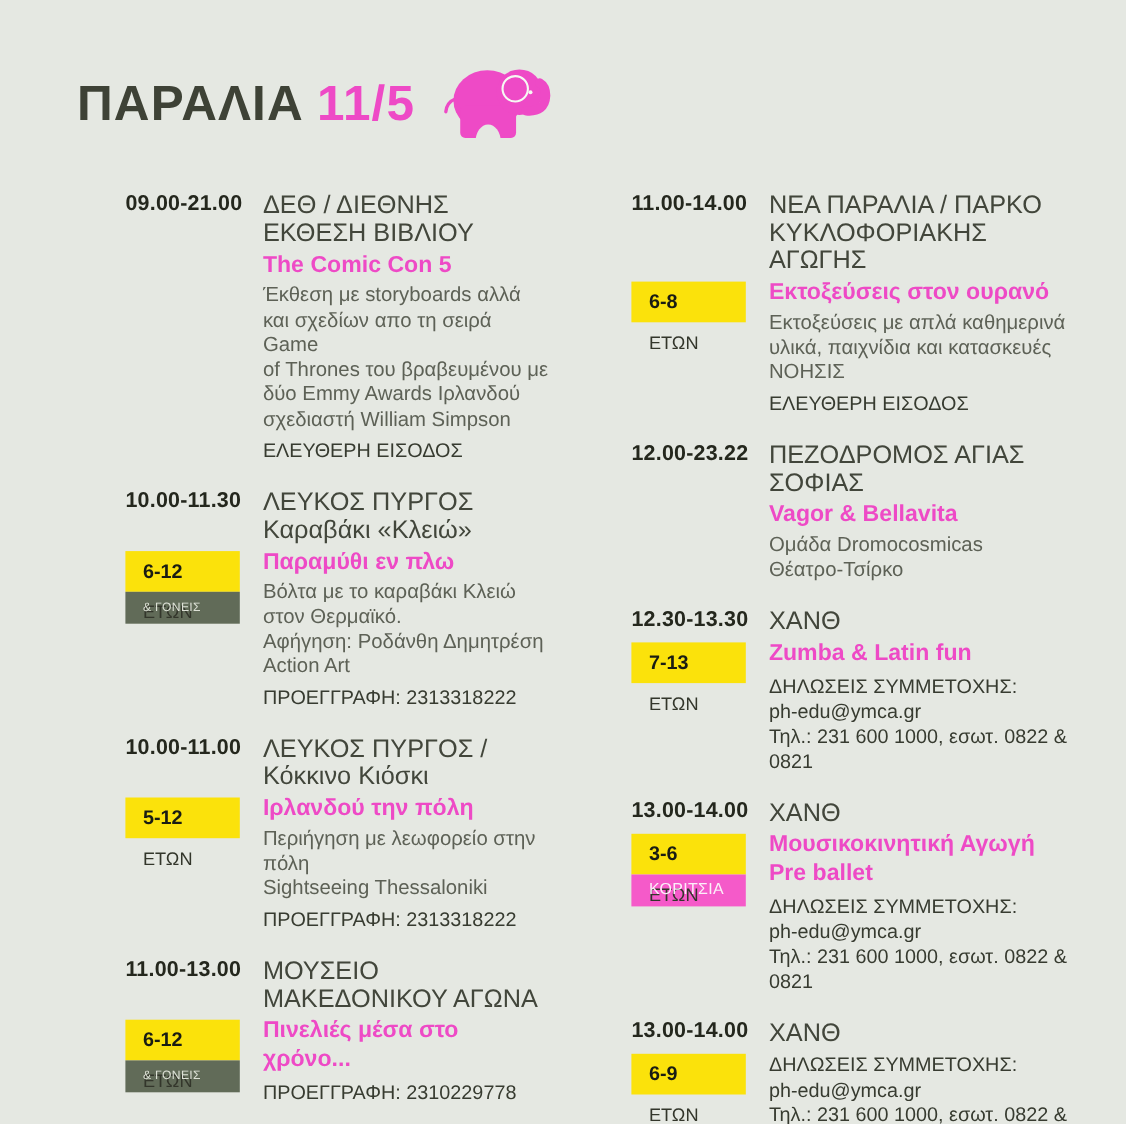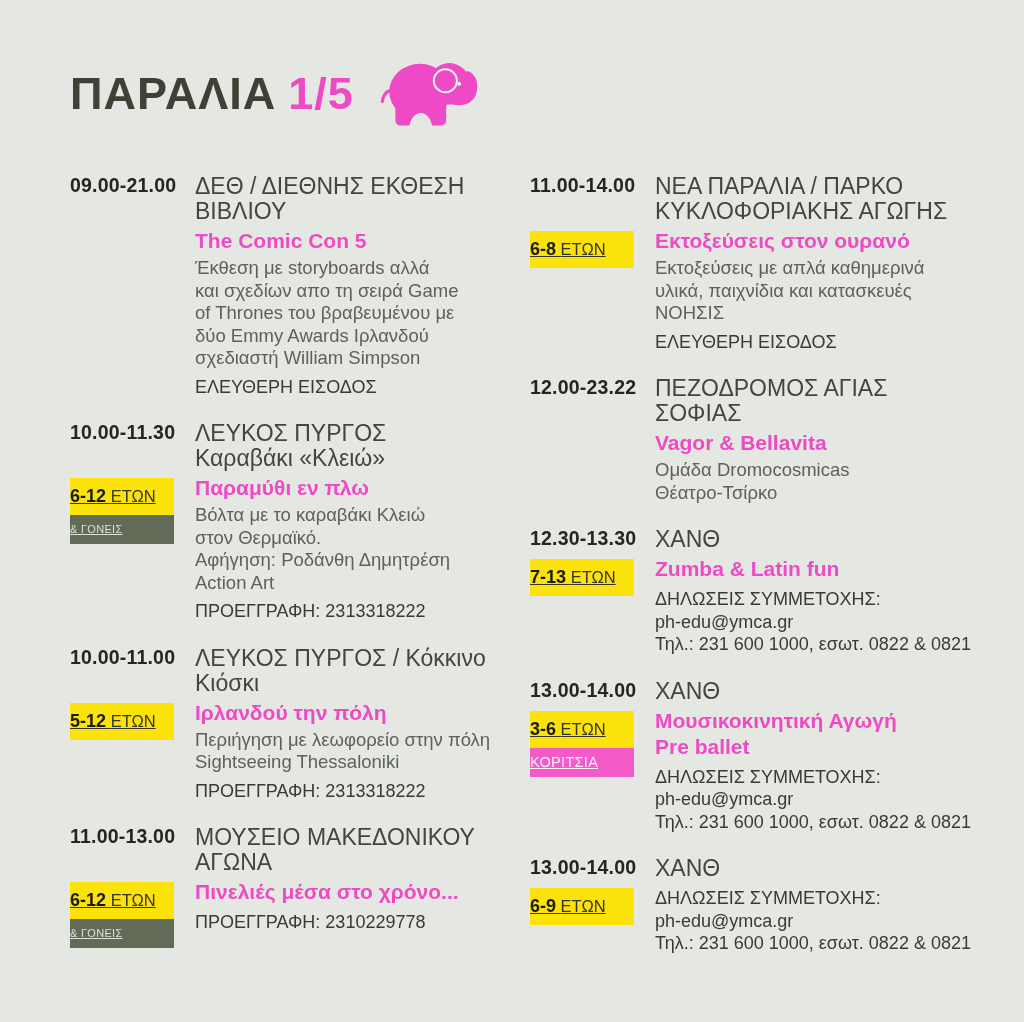--- a/index.html
+++ b/index.html
@@ -28,44 +28,44 @@
   .page-title{font-size:45px;font-weight:bold;letter-spacing:1px;color:#3e4236;}
   .page-title .date{color:var(--pink);margin-left:12px;}
   .elephant{margin-left:26px;margin-top:-8px;}
 
   
   .columns{display:flex;margin-top:38px;}
   .col-left{width:432px;margin-right:28px;flex:none;}
   .col-right{width:444px;flex:none;}
 
   
-  .event{display:grid;grid-template-columns:125px 1fr;align-items:start;margin-bottom:23px;}
+  .event{display:grid;grid-template-columns:125px 1fr;align-items:start;margin-bottom:23px;margin-left:44px;}
   .ev-time{grid-row:1;grid-column:1;font-size:19.5px;font-weight:bold;color:#24271d;letter-spacing:.2px;}
   .ev-loc{grid-row:1;grid-column:2;font-size:23px;line-height:25px;color:var(--loc);white-space:pre-line;}
   .ev-badges{grid-row:2;grid-column:1;margin-top:7px;}
   .ev-body{grid-row:2;grid-column:2;}
   .ev-title{font-size:21px;line-height:26px;font-weight:bold;color:var(--pink);margin:4px 0 3px;white-space:pre-line;}
   .ev-desc{font-size:18.5px;line-height:22.5px;color:var(--desc);white-space:pre-line;}
   .ev-note{font-size:18px;line-height:22.5px;color:var(--note);white-space:pre-line;margin-top:6px;}
 
   
-  .badge{display:block;width:104px;padding:0 0;text-decoration:underline;}
+  .badge{display:block;width:104px;padding:0 16px;}
   .badge.yellow{background:var(--yellow);height:37px;line-height:37px;font-size:16.5px;color:#33362b;}
   .badge.yellow b{font-size:18px;color:#191c13;}
   .badge.olive{background:var(--olive);height:29px;line-height:29px;font-size:11px;color:#dde1d6;letter-spacing:.3px;}
   .badge.pink{background:var(--badgepink);height:29px;line-height:29px;font-size:14.5px;color:#fceef9;letter-spacing:.3px;}
 </style>
 </head>
 <body>
 
 <div class="page">
 
   <div class="header">
     <div class="page-title">
-      <span>ΠΑΡΑΛΙΑ</span><span class="date">1/5</span>
+      <span>ΠΑΡΑΛΙΑ</span><span class="date">11/5</span>
     </div>
     <svg class="elephant" width="100" height="78" viewBox="0 0 130 100" aria-hidden="true">
 
       <path d="M14,50 Q4,54 3,65" fill="none" stroke="#ee4ac6" stroke-width="4" stroke-linecap="round"></path>
 
       <ellipse cx="52" cy="52" rx="40" ry="36" fill="#ee4ac6"></ellipse>
       <rect x="20" y="58" width="66" height="38" rx="6" fill="#ee4ac6"></rect>
 
       <ellipse cx="53" cy="101" rx="15" ry="21" fill="#e5e8e2"></ellipse>
 

